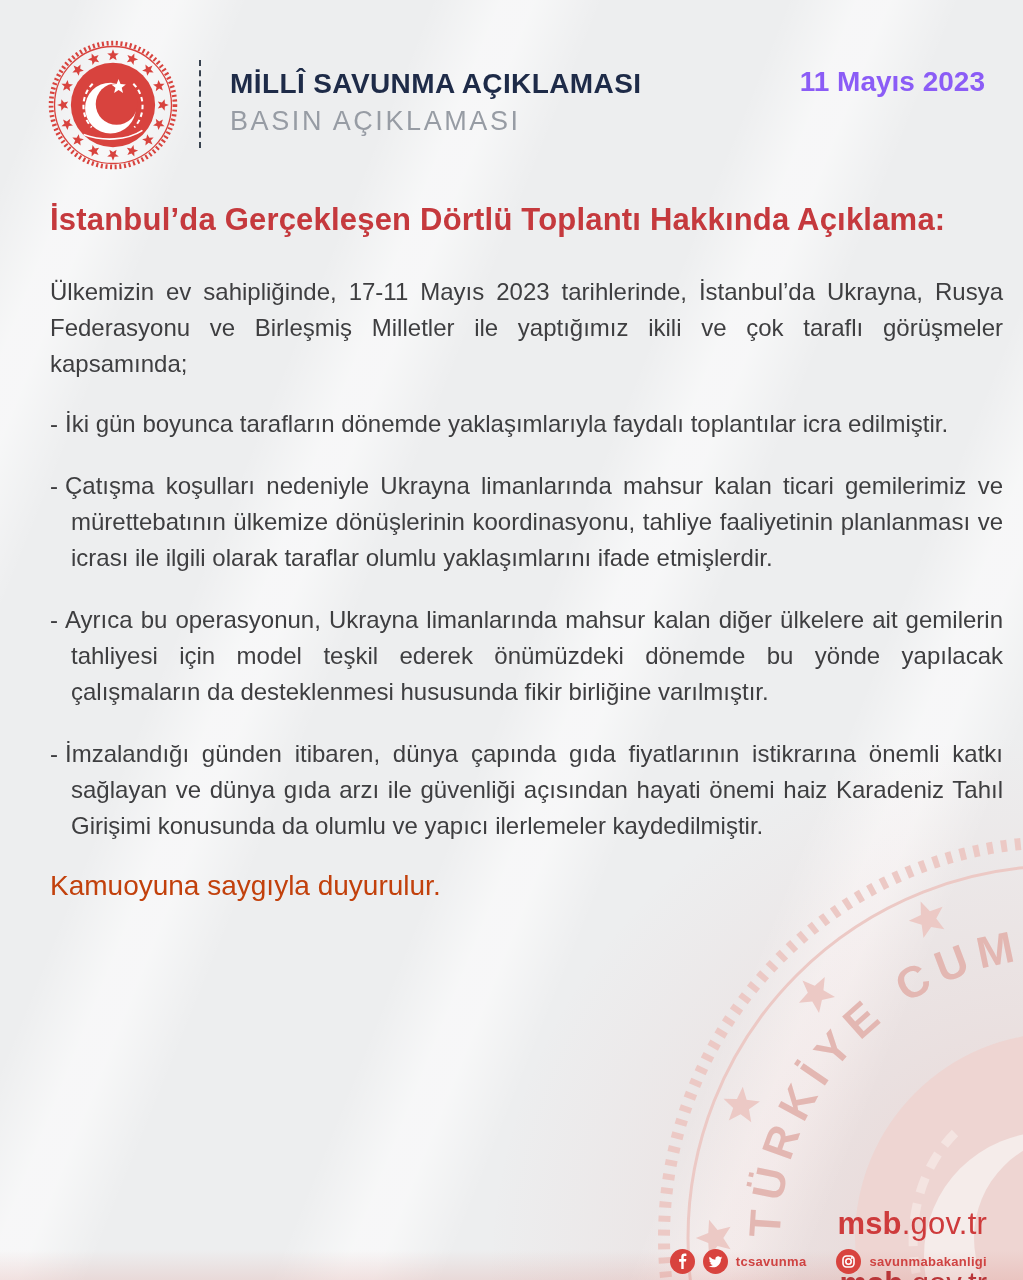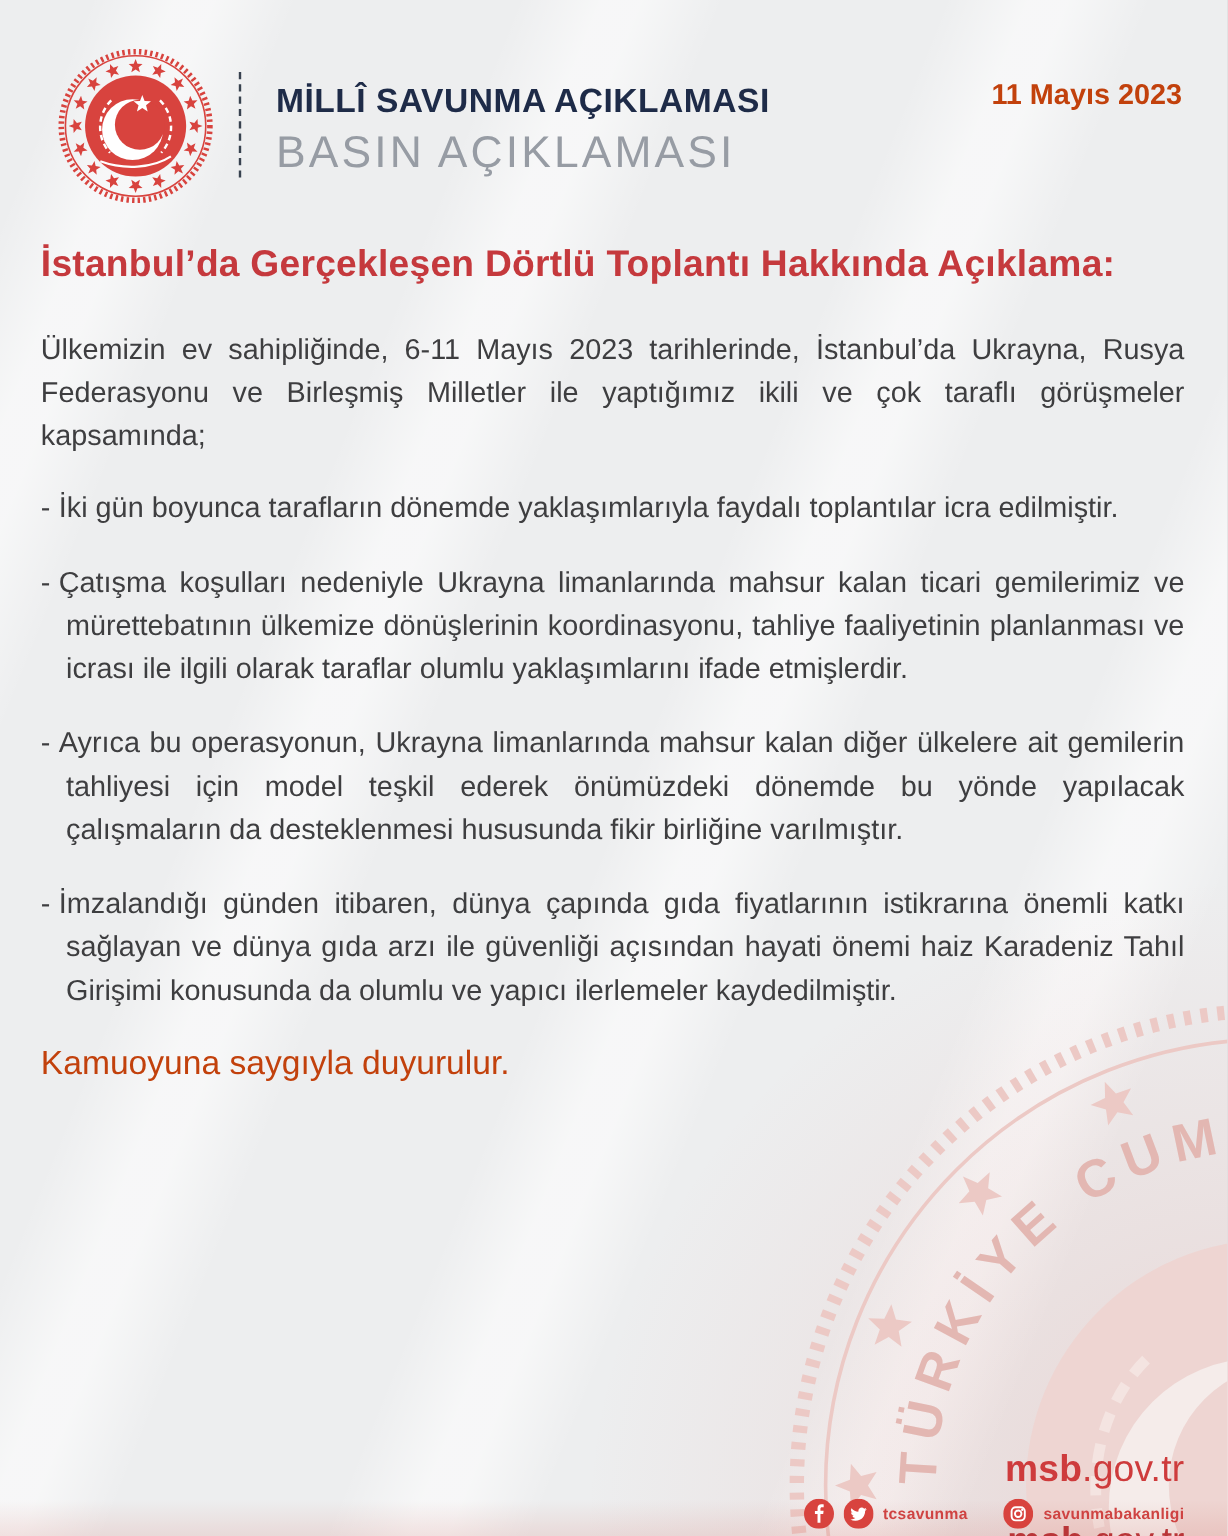--- a/index.html
+++ b/index.html
@@ -21,25 +21,25 @@
   }
   .bg-bottom-tint{position:absolute;left:0;right:0;bottom:0;height:30px;pointer-events:none;
     background:linear-gradient(to bottom, rgba(209,110,100,0), rgba(209,110,100,0.16));
   }
   .watermark{position:absolute;left:650px;top:828px;width:820px;height:820px;pointer-events:none;}
 
   
   .logo{position:absolute;left:46px;top:38px;width:134px;height:134px;}
   .divider{position:absolute;left:199px;top:60px;height:88px;width:0;border-left:2px dashed #38424f;}
   .ministry{position:absolute;left:230px;top:68px;font-size:28px;font-weight:700;color:#1e2b48;letter-spacing:0.4px;}
-  .presstype{position:absolute;left:230px;top:106px;font-size:37px;font-weight:400;color:#979ca4;letter-spacing:2.6px;}
-  .date{position:absolute;right:38px;top:66px;font-size:24px;font-weight:700;color:#c2410c;}
+  .presstype{position:absolute;left:230px;top:106px;font-size:27px;font-weight:400;color:#979ca4;letter-spacing:2.6px;}
+  .date{position:absolute;right:38px;top:66px;font-size:28px;font-weight:700;color:#8b5cf6;}
 
   
-  .main{position:absolute;left:34px;top:198px;width:953px;color:#3e3e40;}
+  .main{position:absolute;left:50px;top:198px;width:953px;color:#3e3e40;}
   .main h1{margin:0 0 32px 0;font-size:31px;line-height:44px;font-weight:700;color:#c5393d;
            text-align:justify;letter-spacing:0.2px;}
   .para{margin:0 0 24px 0;font-size:24px;line-height:36px;text-align:justify;}
   .bullet{margin:0 0 26px 0;font-size:24px;line-height:36px;text-align:justify;
           padding-left:21px;text-indent:-21px;}
   .dash{margin-right:7px;}
   .closing{margin-top:14px;font-size:28px;color:#c2410c;}
 
   
   .footer{position:absolute;right:36px;top:1181px;text-align:right;}
@@ -134,21 +134,21 @@
   </svg>
 
   <div class="divider"></div>
   <div class="ministry">MİLLÎ SAVUNMA AÇIKLAMASI</div>
   <div class="presstype">BASIN AÇIKLAMASI</div>
   <div class="date">11 Mayıs 2023</div>
 
   <div class="main">
     <h1>İstanbul’da Gerçekleşen Dörtlü Toplantı Hakkında Açıklama:</h1>
 
-    <p class="para">Ülkemizin ev sahipliğinde, 6-11 Mayıs 2023 tarihlerinde, İstanbul’da Ukrayna, Rusya Federasyonu ve Birleşmiş Milletler ile yaptığımız ikili ve çok taraflı görüşmeler kapsamında;</p>
+    <p class="para">Ülkemizin ev sahipliğinde, 17-11 Mayıs 2023 tarihlerinde, İstanbul’da Ukrayna, Rusya Federasyonu ve Birleşmiş Milletler ile yaptığımız ikili ve çok taraflı görüşmeler kapsamında;</p>
 
     <p class="bullet"><span class="dash">-</span><span>İki gün boyunca tarafların dönemde yaklaşımlarıyla faydalı toplantılar icra edilmiştir.</span></p>
 
     <p class="bullet"><span class="dash">-</span><span>Çatışma koşulları nedeniyle Ukrayna limanlarında mahsur kalan ticari gemilerimiz ve mürettebatının ülkemize dönüşlerinin koordinasyonu, tahliye faaliyetinin planlanması ve icrası ile ilgili olarak taraflar olumlu yaklaşımlarını ifade etmişlerdir.</span></p>
 
     <p class="bullet"><span class="dash">-</span><span>Ayrıca bu operasyonun, Ukrayna limanlarında mahsur kalan diğer ülkelere ait gemilerin tahliyesi için model teşkil ederek önümüzdeki dönemde bu yönde yapılacak çalışmaların da desteklenmesi hususunda fikir birliğine varılmıştır.</span></p>
 
     <p class="bullet"><span class="dash">-</span><span>İmzalandığı günden itibaren, dünya çapında gıda fiyatlarının istikrarına önemli katkı sağlayan ve dünya gıda arzı ile güvenliği açısından hayati önemi haiz Karadeniz Tahıl Girişimi konusunda da olumlu ve yapıcı ilerlemeler kaydedilmiştir.</span></p>
 
 

